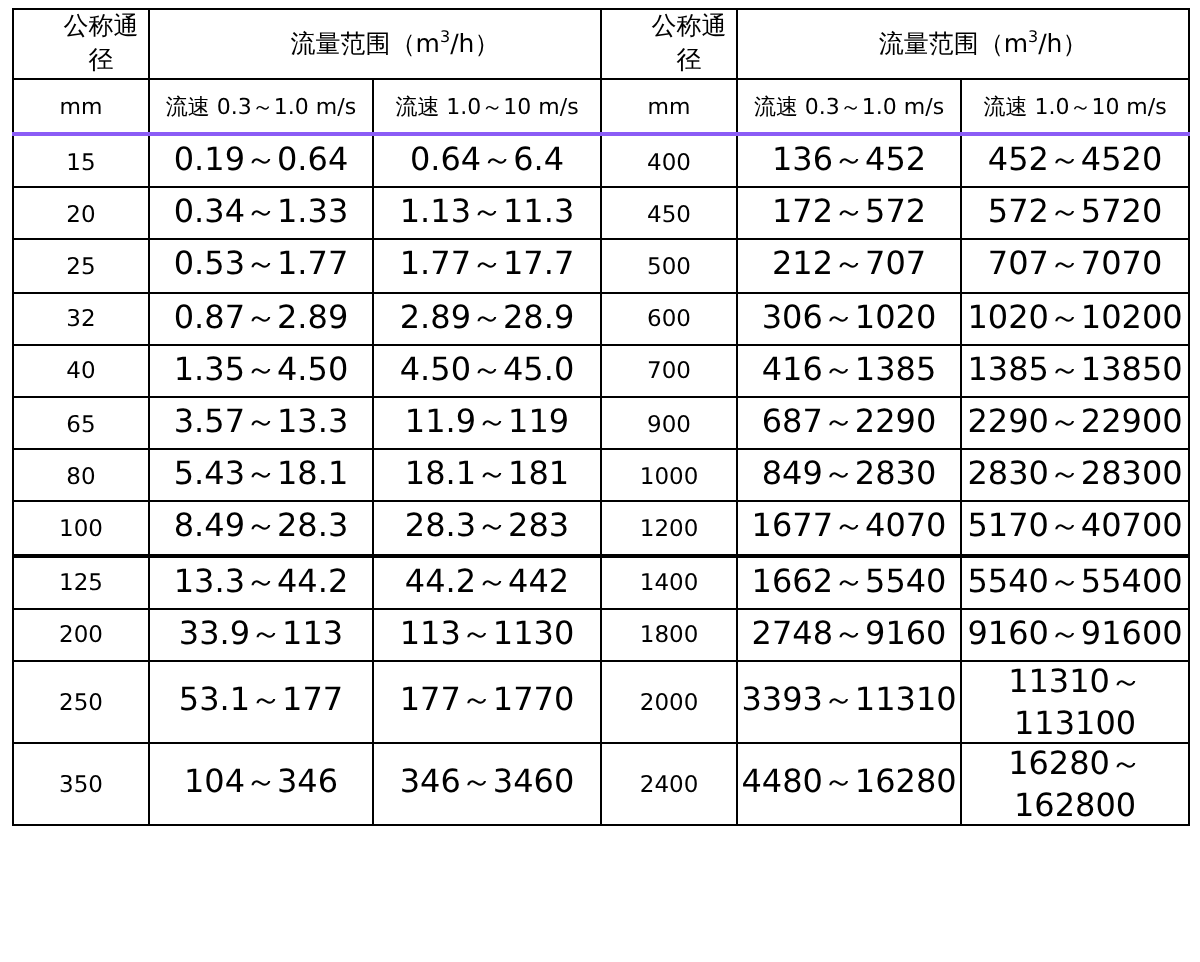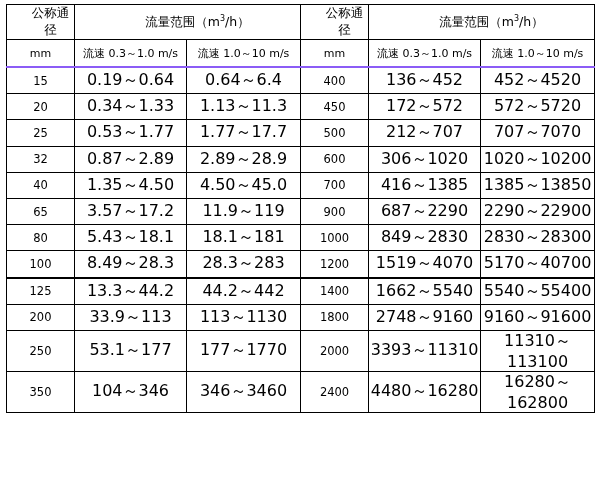--- a/index.html
+++ b/index.html
@@ -150,40 +150,40 @@
         <tr>
           <td class="dn-val">40</td>
           <td class="rng">1.35～4.50</td>
           <td class="rng">4.50～45.0</td>
           <td class="dn-val">700</td>
           <td class="rng">416～1385</td>
           <td class="rng">1385～13850</td>
         </tr>
         <tr>
           <td class="dn-val">65</td>
-          <td class="rng">3.57～17.2</td>
+          <td class="rng">3.57～13.3</td>
           <td class="rng">11.9～119</td>
           <td class="dn-val">900</td>
           <td class="rng">687～2290</td>
           <td class="rng">2290～22900</td>
         </tr>
         <tr>
           <td class="dn-val">80</td>
           <td class="rng">5.43～18.1</td>
           <td class="rng">18.1～181</td>
           <td class="dn-val">1000</td>
           <td class="rng">849～2830</td>
           <td class="rng">2830～28300</td>
         </tr>
         <tr class="group-end">
           <td class="dn-val">100</td>
           <td class="rng">8.49～28.3</td>
           <td class="rng">28.3～283</td>
           <td class="dn-val">1200</td>
-          <td class="rng">1519～4070</td>
+          <td class="rng">1677～4070</td>
           <td class="rng">5170～40700</td>
         </tr>
         <tr>
           <td class="dn-val">125</td>
           <td class="rng">13.3～44.2</td>
           <td class="rng">44.2～442</td>
           <td class="dn-val">1400</td>
           <td class="rng">1662～5540</td>
           <td class="rng">5540～55400</td>
         </tr>

